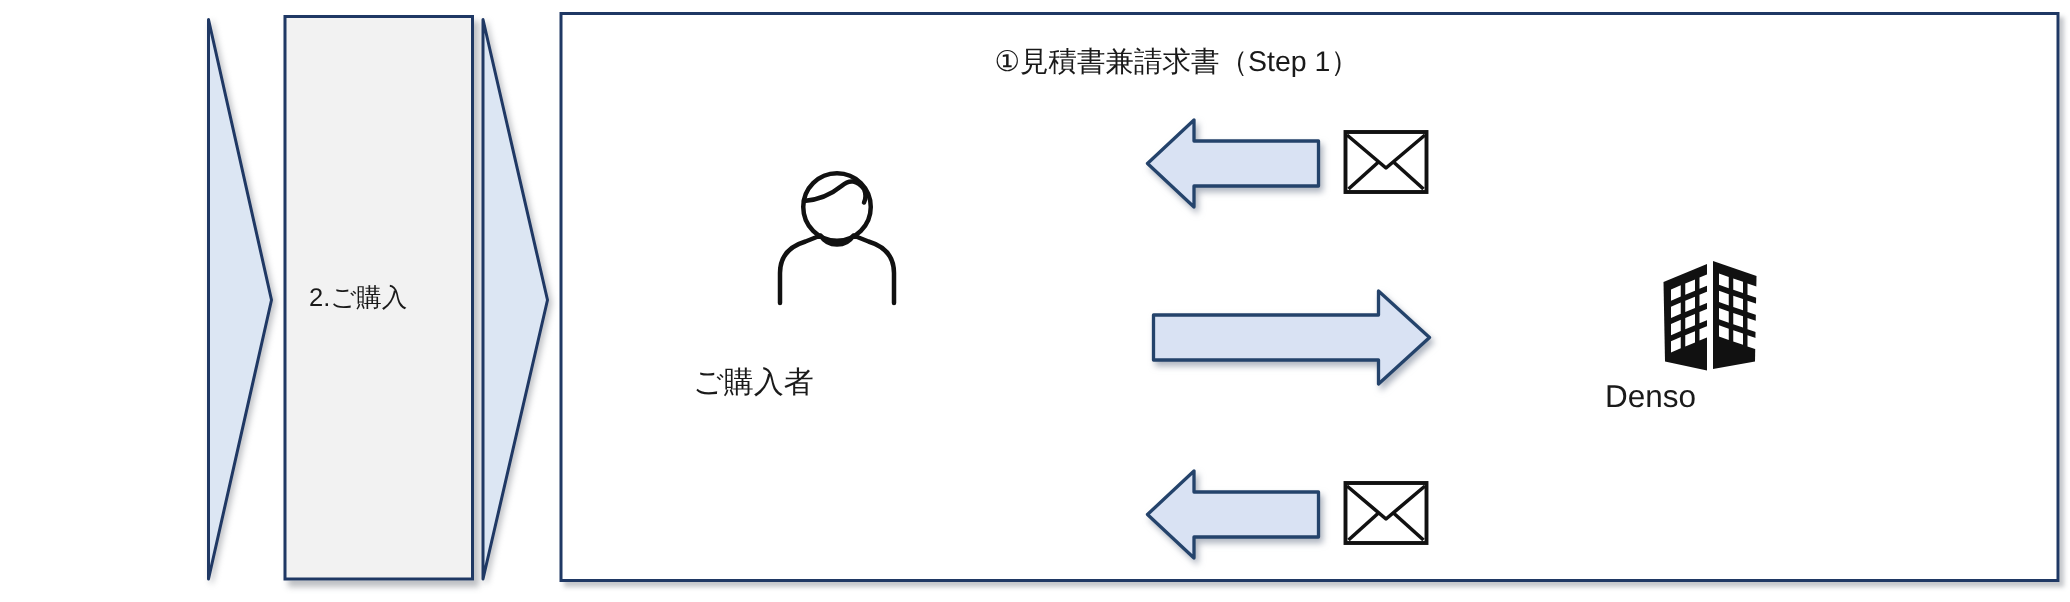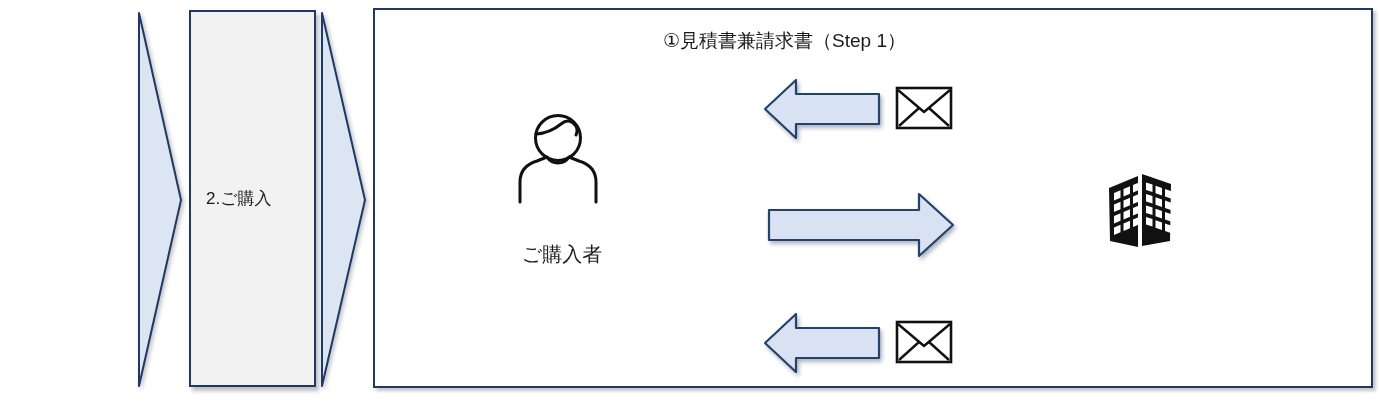--- a/index.html
+++ b/index.html
@@ -86,21 +86,21 @@
   .env-3 { left: 895px; top: 320px; }
   .envelope rect  { fill: #ffffff; stroke: #111111; stroke-width: 2.6; }
   .envelope path  { fill: none;    stroke: #111111; stroke-width: 2.4; stroke-linejoin: round; }
 
   .person-icon { position: absolute; left: 505px; top: 105px; width: 105px; height: 102px; }
   .person-icon circle, .person-icon path {
     fill: none; stroke: #111111; stroke-width: 3; stroke-linecap: round; stroke-linejoin: round;
   }
   .actor-label {
     position: absolute;
-    text-align: center;
+    text-align: left;
     font-size: 20px;
     color: #1a1a1a;
     white-space: nowrap;
   }
   .buyer-label   { left: 462px;  top: 241px; width: 200px; }
   .company-label { left: 1070px; top: 253px; width: 150px; font-size: 21px; }
 
   .building-icon { position: absolute; left: 1103px; top: 166px; width: 75px; height: 88px; }
   .building-icon polygon { fill: #111111; }
   .building-icon rect    { fill: #ffffff; }
@@ -189,14 +189,15 @@
         <rect x="13.5" y="18.5" width="6.5" height="7.5"></rect>
         <rect x="23" y="18.5" width="6.5" height="7.5"></rect>
       <rect x="4" y="30" width="6.5" height="7.5"></rect>
         <rect x="13.5" y="30" width="6.5" height="7.5"></rect>
         <rect x="23" y="30" width="6.5" height="7.5"></rect>
       <rect x="4" y="41.5" width="6.5" height="7.5"></rect>
         <rect x="13.5" y="41.5" width="6.5" height="7.5"></rect>
         <rect x="23" y="41.5" width="6.5" height="7.5"></rect>
     </g>
   </svg>
+  <div class="actor-label company-label">Denso</div>
 
 </div>
 
 </body></html>

